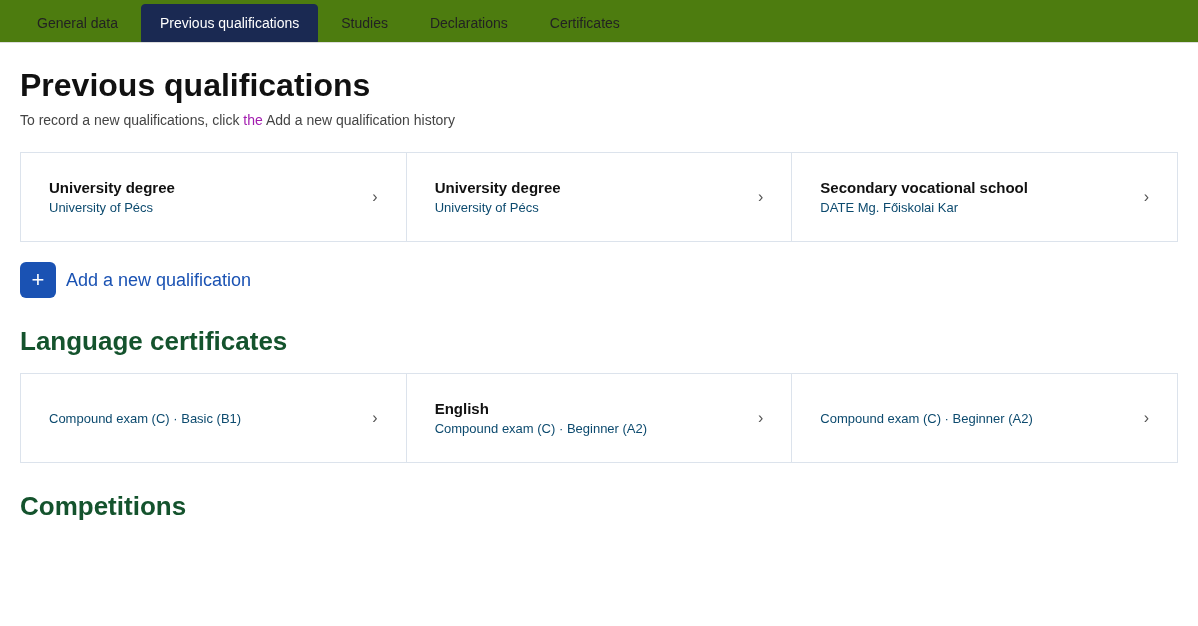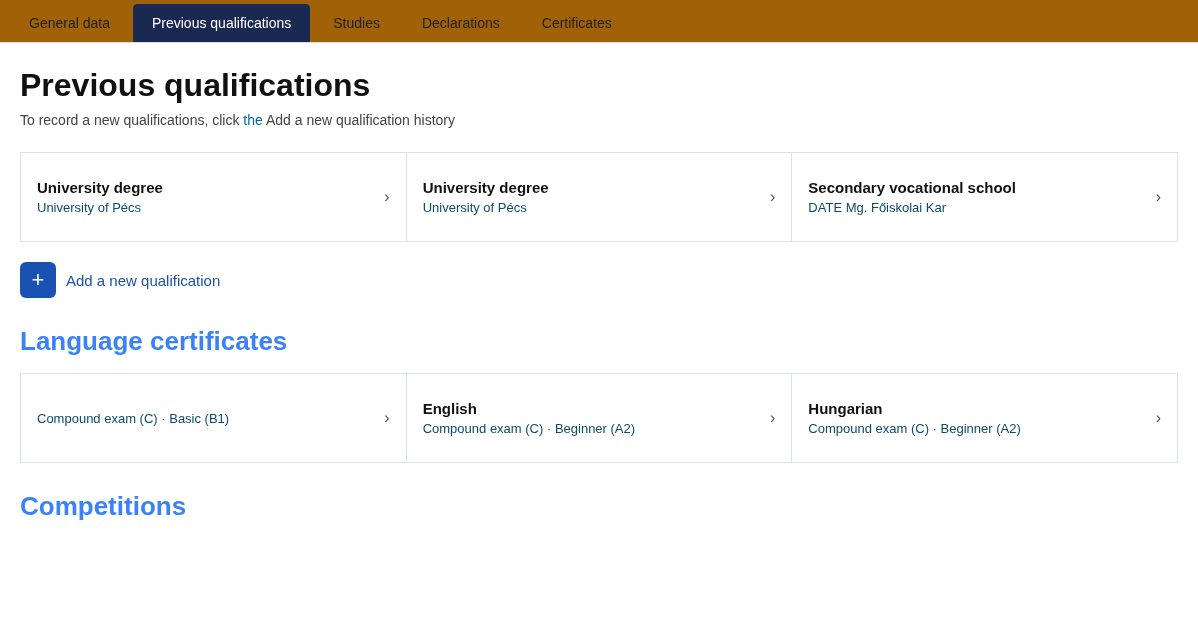--- a/index.html
+++ b/index.html
@@ -7,22 +7,22 @@
       font-family: -apple-system, BlinkMacSystemFont, 'Segoe UI', Arial, sans-serif;
       background: #fff;
       color: #1a1a2e;
       font-size: 14px;
     }
 
     
     .tab-nav {
       display: flex;
       border-bottom: 1px solid #ddd;
-      padding: 0 8px;
-      background: #a16207;
+      padding: 0 16px;
+      background: #4d7c0f;
     }
     .tab-item {
       padding: 10px 18px;
       cursor: pointer;
       font-size: 14px;
       color: #222;
       border: 1px solid transparent;
       border-radius: 4px 4px 0 0;
       margin: 4px 2px 0 2px;
       white-space: nowrap;
@@ -45,42 +45,42 @@
       font-weight: 700;
       color: #111;
       margin-bottom: 8px;
     }
     .page-subtitle {
       font-size: 14px;
       color: #444;
       margin-bottom: 24px;
     }
     .page-subtitle .highlight {
-      color: #0369a1;
+      color: #a21caf;
     }
 
     
     .section-title {
       font-size: 26px;
       font-weight: 700;
-      color: #3b82f6;
+      color: #14532d;
       margin-bottom: 16px;
     }
 
     
     .cards-row {
       display: flex;
       gap: 0;
       margin-bottom: 0;
     }
 
     .card {
       flex: 1;
       border: 1px solid #dce3ec;
-      padding: 20px 16px;
+      padding: 20px 28px;
       cursor: pointer;
       display: flex;
       align-items: center;
       justify-content: space-between;
       background: #fff;
       min-height: 90px;
       transition: background 0.15s;
     }
     .card + .card {
       border-left: none;
@@ -125,21 +125,21 @@
       justify-content: center;
       cursor: pointer;
       color: #fff;
       font-size: 22px;
       font-weight: 300;
       line-height: 1;
       user-select: none;
       flex-shrink: 0;
     }
     .add-btn-label {
-      font-size: 15px;
+      font-size: 18px;
       color: #1a52b3;
       font-weight: 500;
       cursor: pointer;
     }
 
     
     .lang-section {
       margin-bottom: 28px;
     }
 
@@ -204,21 +204,20 @@
       </div>
       <div class="card">
         <div class="card-content">
           <span class="card-title">English</span>
           <span class="card-sub">Compound exam (C) · Beginner (A2)</span>
         </div>
         <span class="chevron">›</span>
       </div>
       <div class="card">
         <div class="card-content">
-          <span class="card-title">Hungarian</span>
           <span class="card-sub">Compound exam (C) · Beginner (A2)</span>
         </div>
         <span class="chevron">›</span>
       </div>
     </div>
   </div>
 
   <div class="competitions-section">
     <h2 class="section-title">Competitions</h2>
   </div>

